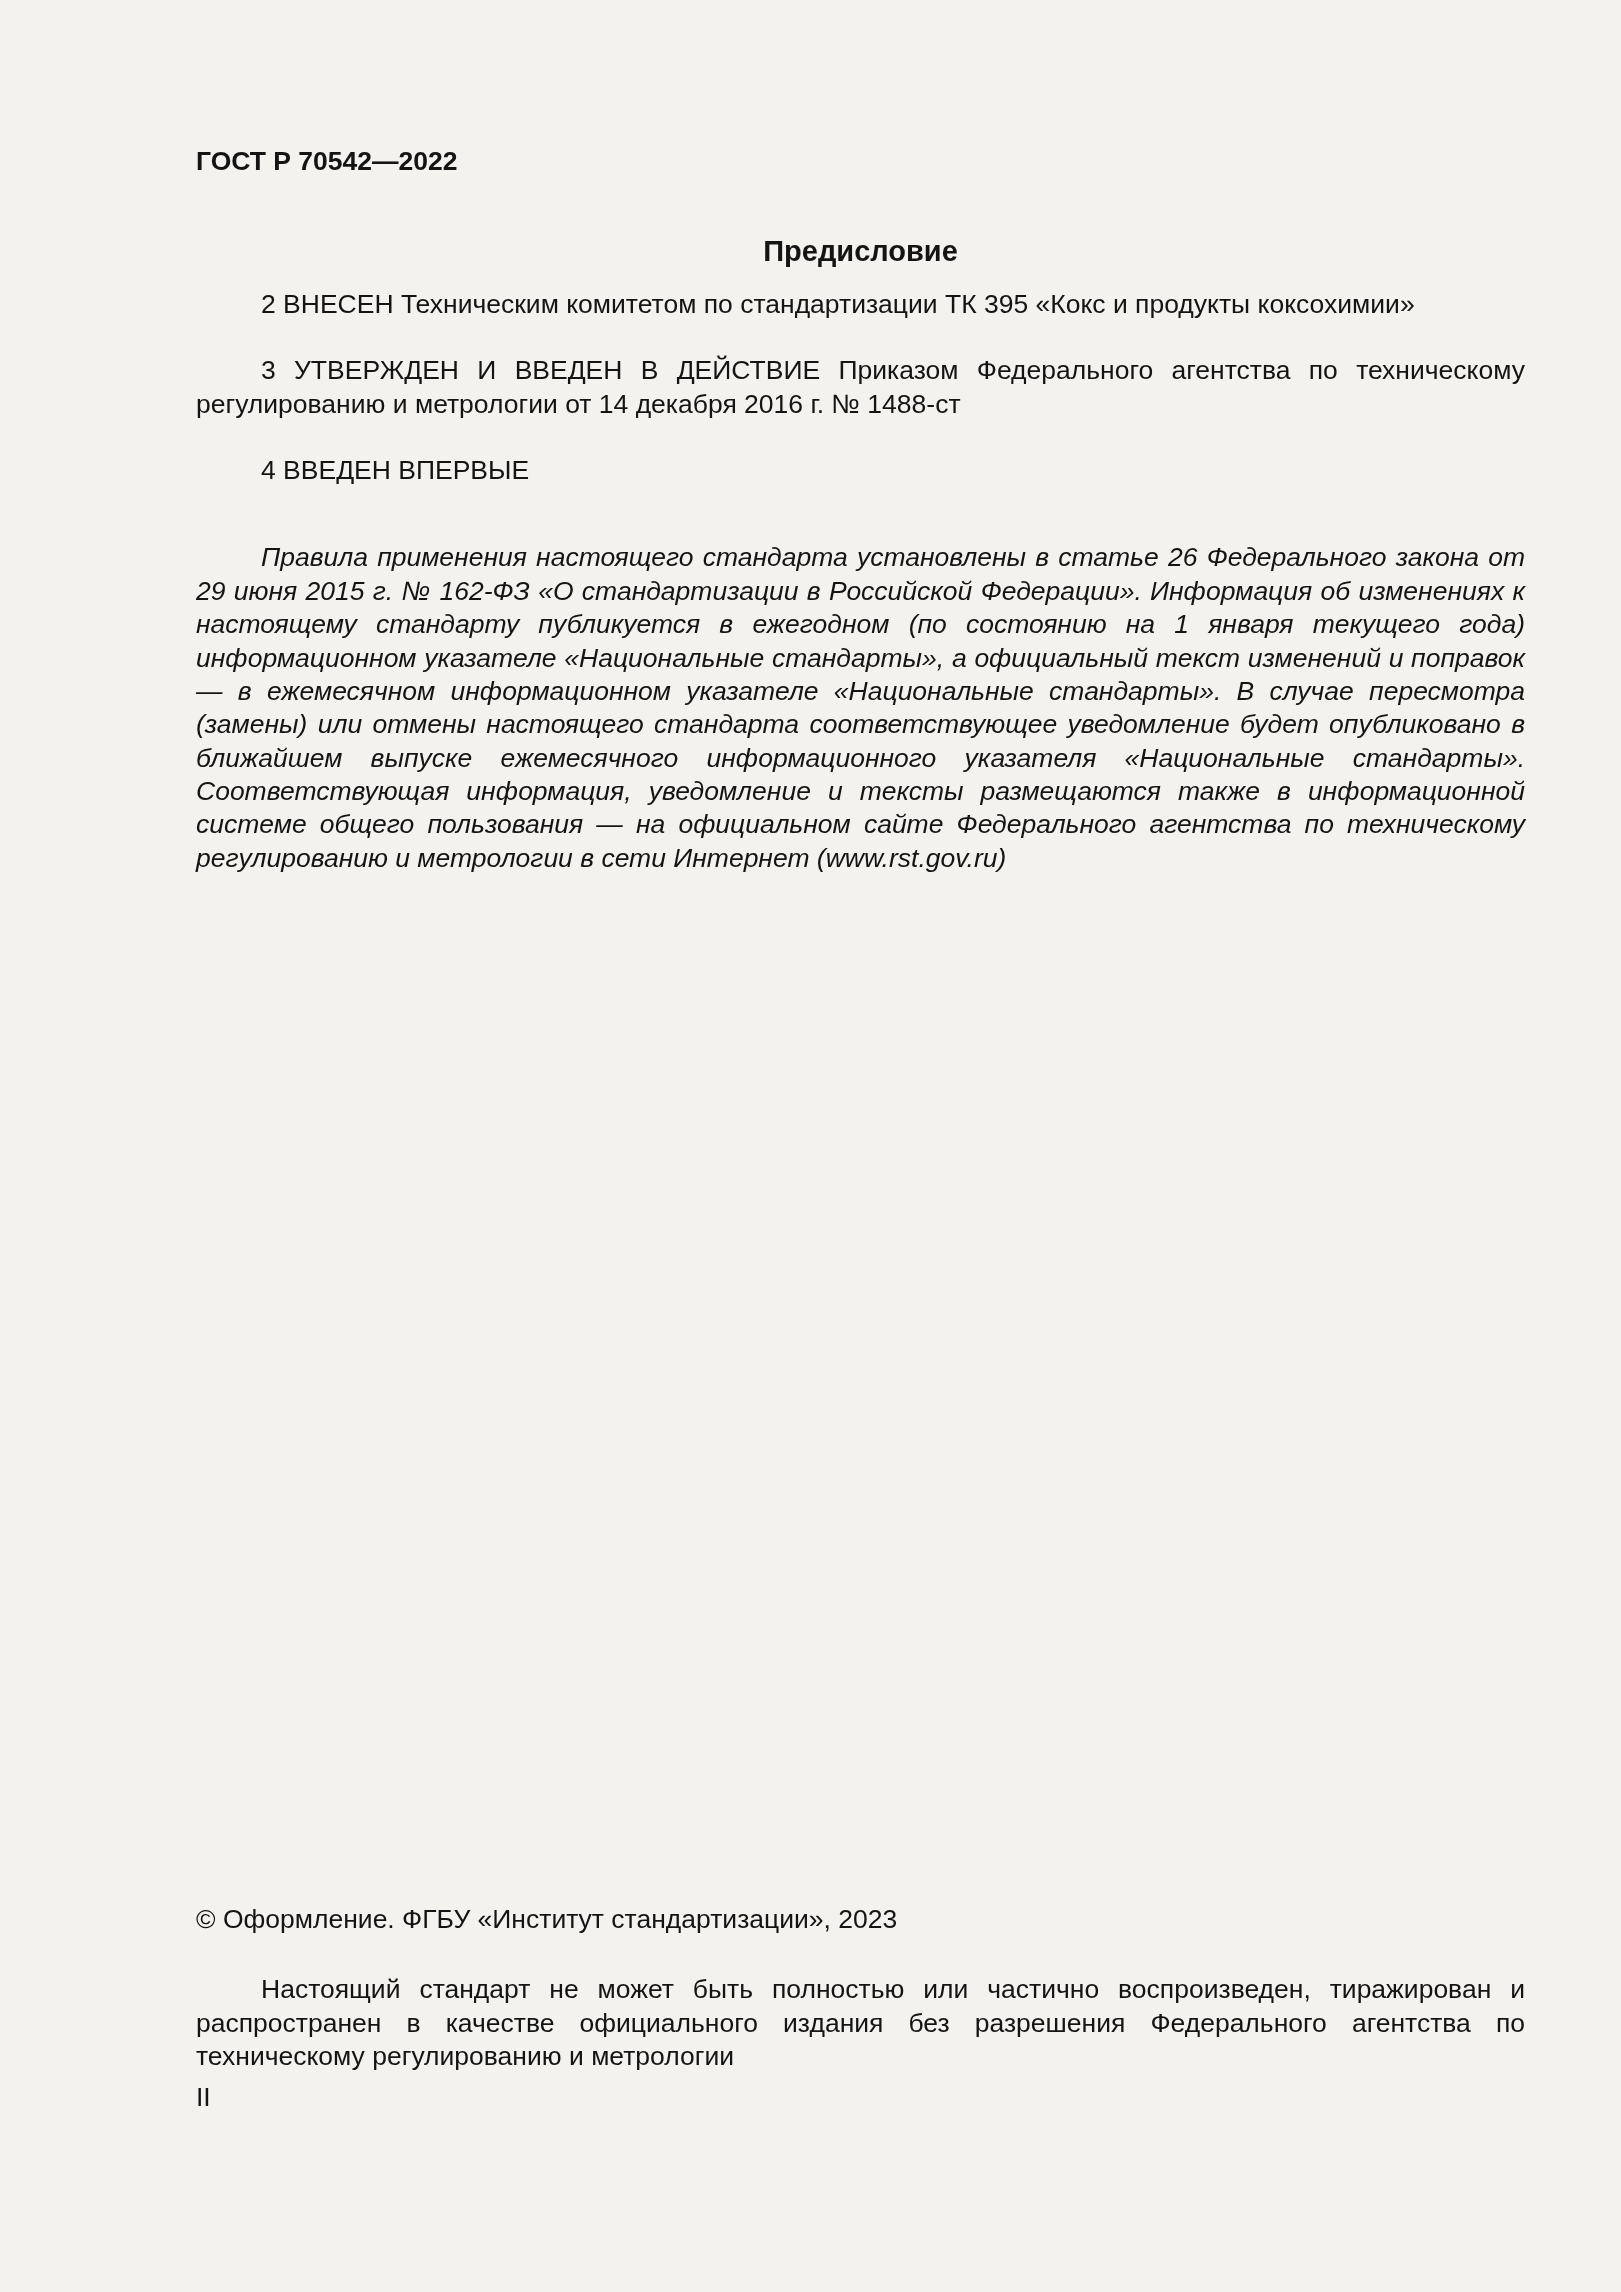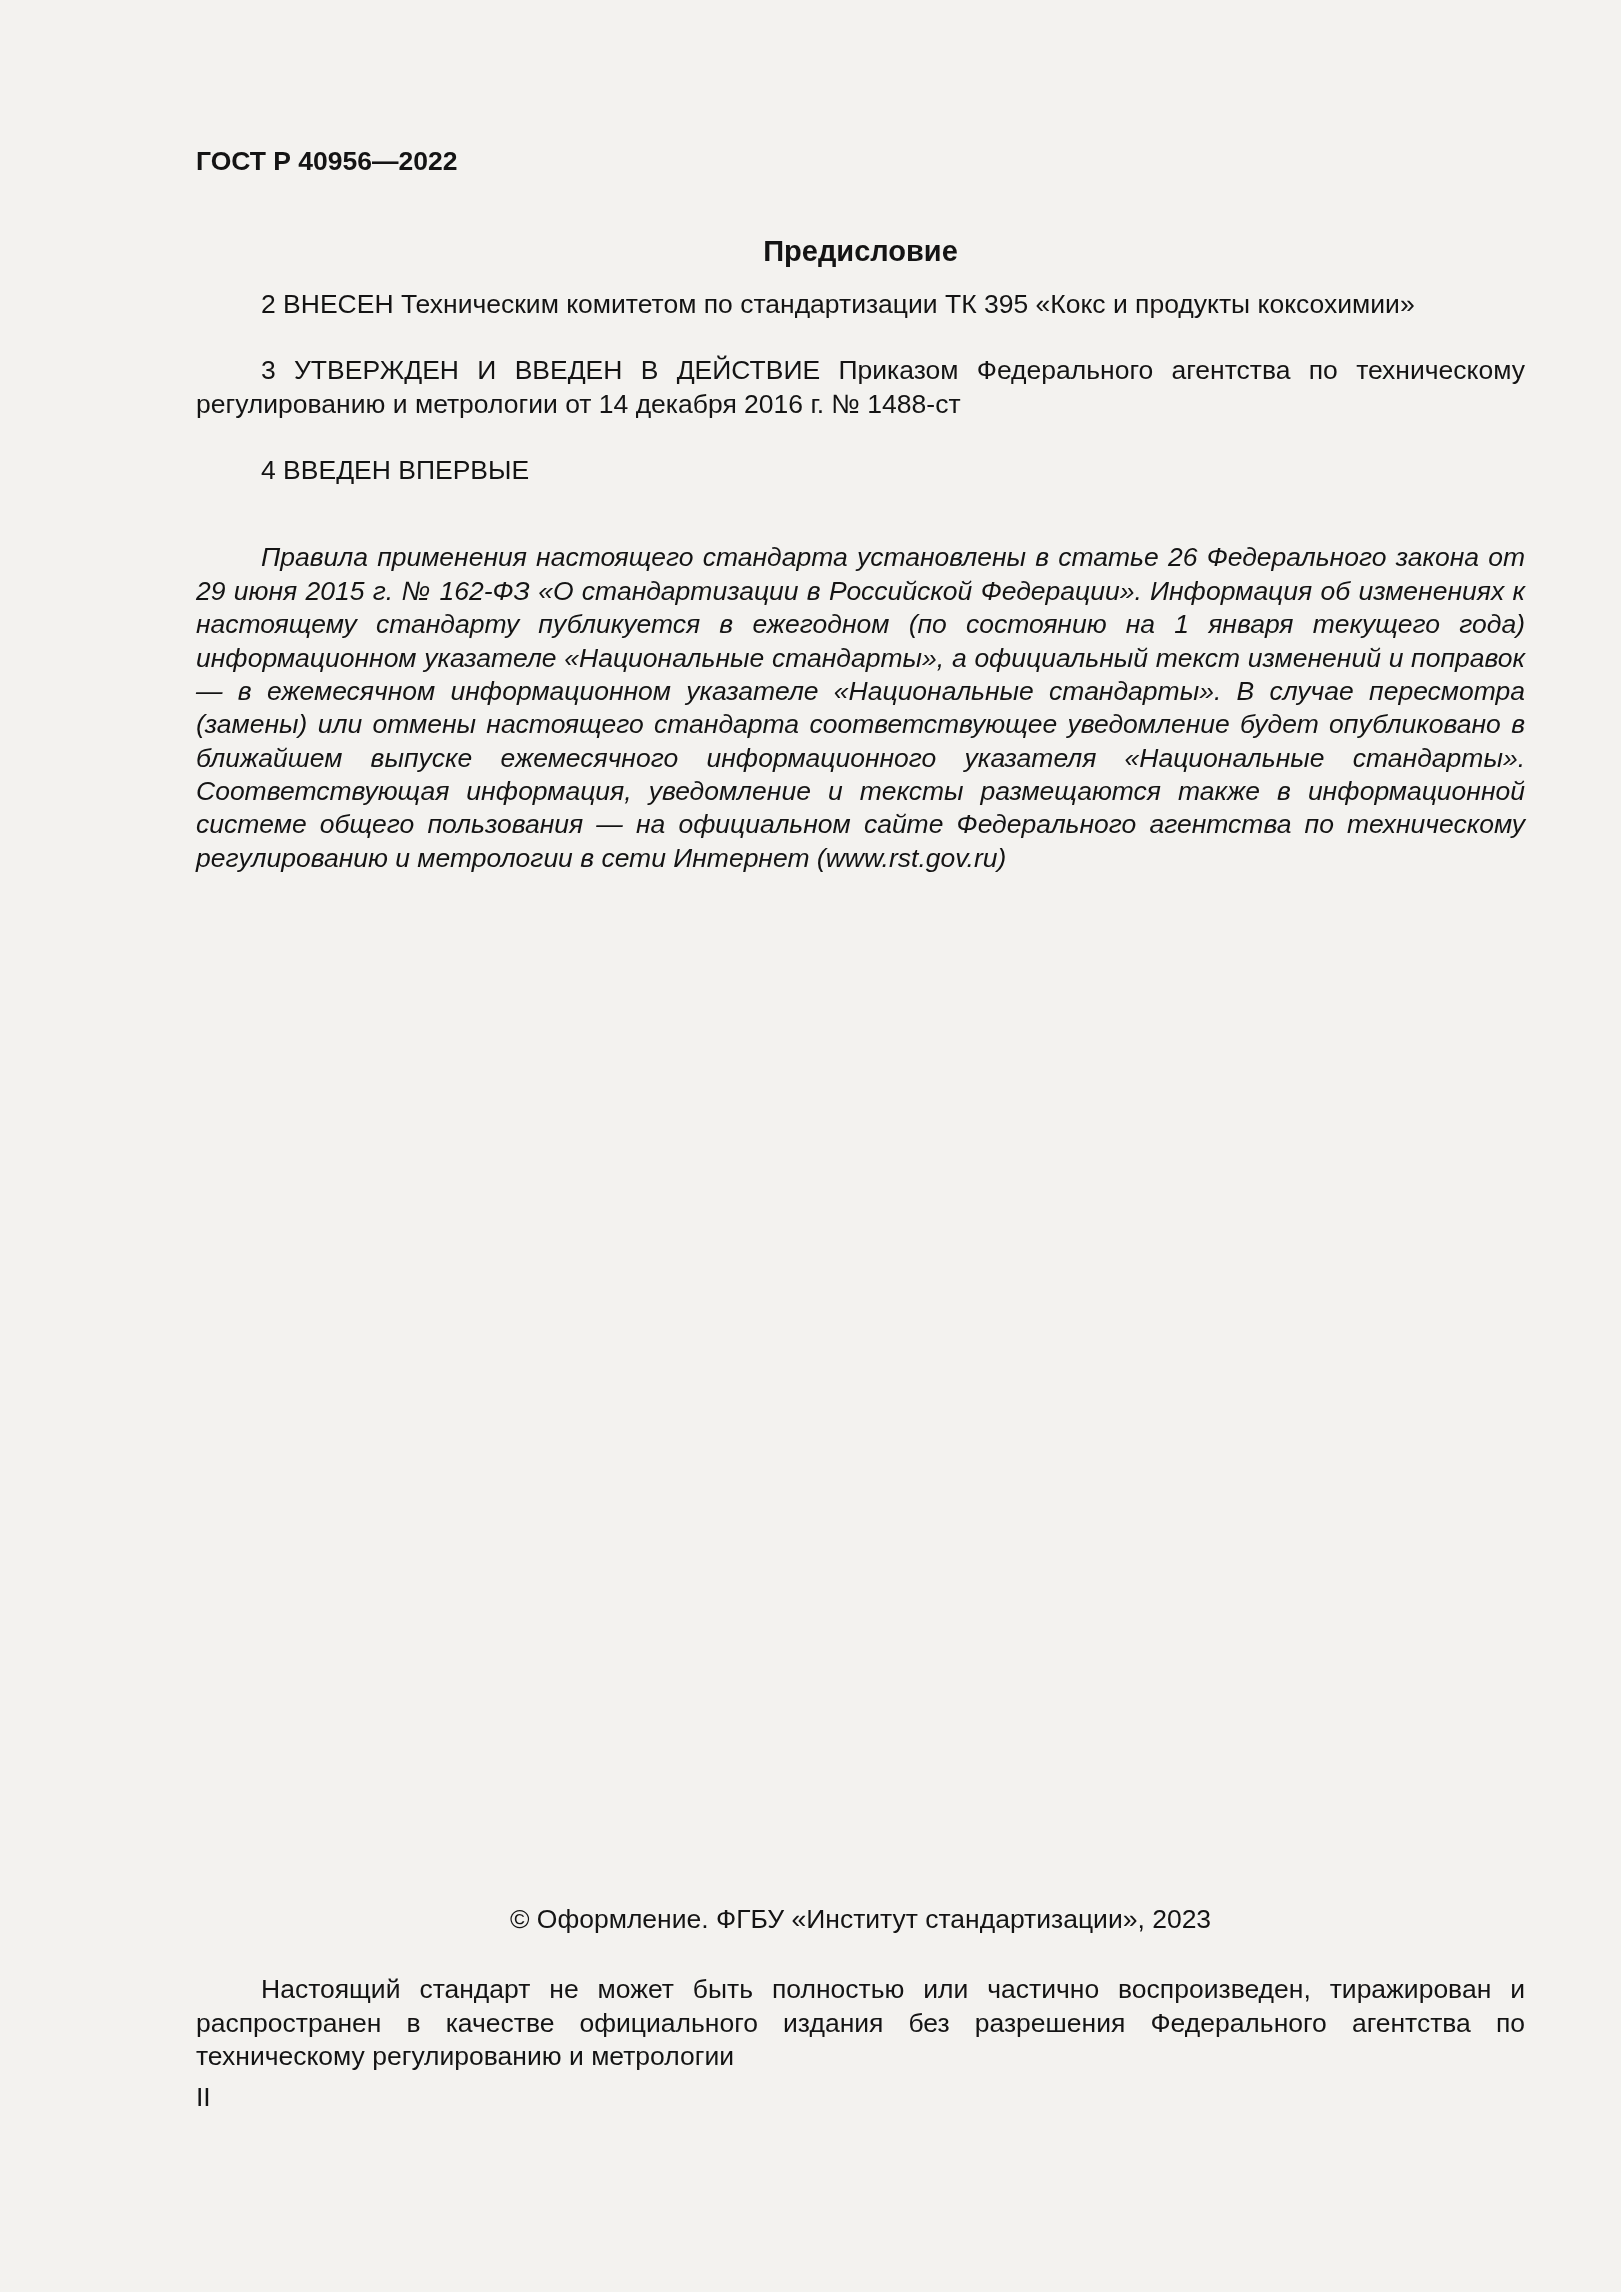--- a/index.html
+++ b/index.html
@@ -44,36 +44,36 @@
     font-style: italic;
     margin-bottom: 0;
   }
   .footer {
     position: absolute;
     left: 196px;
     right: 96px;
     top: 1903px;
   }
   .copyright {
-    text-align: center;
+    text-align: left;
     margin: 0 0 37px 0;
   }
   .dist {
     margin-bottom: 0;
   }
   .page-number {
     margin-top: 7.8px;
   }
 </style>
 </head>
 <body>
 
 <div class="page">
 
-  <p class="header-code">ГОСТ Р 40956—2022</p>
+  <p class="header-code">ГОСТ Р 70542—2022</p>
 
   <h1 class="section-title">Предисловие</h1>
 
 
   <p class="para">2  ВНЕСЕН Техническим комитетом по стандартизации ТК 395 «Кокс и продукты коксохимии»</p>
 
   <p class="para">3  УТВЕРЖДЕН И ВВЕДЕН В ДЕЙСТВИЕ Приказом Федерального агентства по техническому регулированию и метрологии от 14 декабря 2016 г. № 1488-ст</p>
 
   <p class="para">4  ВВЕДЕН ВПЕРВЫЕ</p>
 

